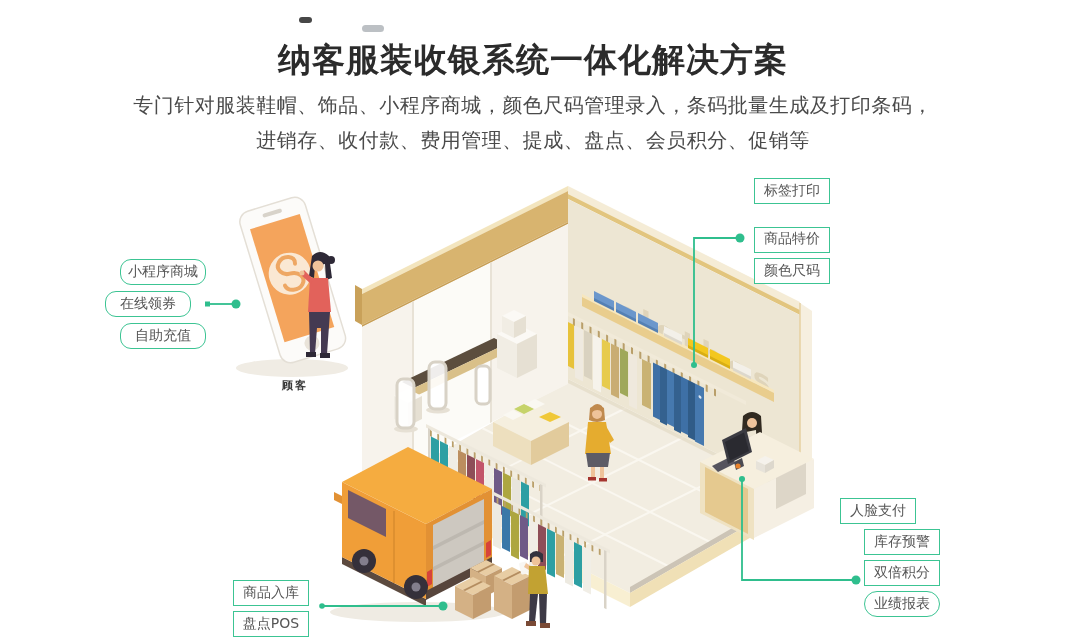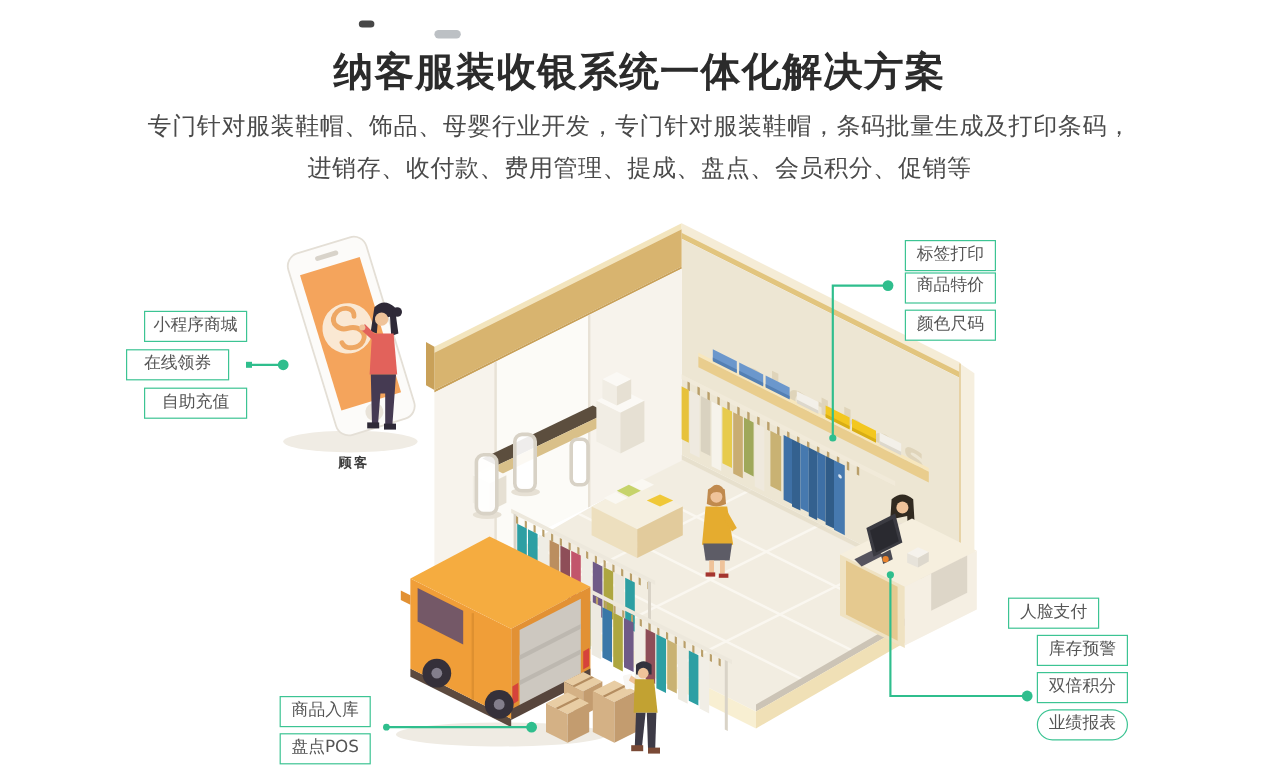--- a/index.html
+++ b/index.html
@@ -7,34 +7,34 @@
         font-family:"DejaVu Sans",sans-serif;margin-top:16px;}
   #scene{position:absolute;left:0;top:0;}
   .hdr-title{position:absolute;left:0;top:22px;width:1066px;text-align:center;
              font-size:33px;font-weight:900;color:#2b2b2b;letter-spacing:1px;}
   .hdr-sub{position:absolute;left:0;width:1066px;text-align:center;
            font-size:20px;color:#4a4a4a;letter-spacing:0.5px;}
   .hdr-sub.l1{top:76px;}
   .hdr-sub.l2{top:111px;}
   .tag{position:absolute;background:#ffffff;border:1px solid #3cc493;color:#555555;
        font-size:14px;text-align:center;padding:3px 0 4px 0;box-sizing:border-box;line-height:17px;}
-  .w86{width:86px;} .w76{width:76px;}
+  .w86{width:86px;border-radius:11px;} .w76{width:76px;}
   .caption{position:absolute;font-size:11px;font-weight:bold;color:#3a3a3a;letter-spacing:2px;}
   .mark{position:absolute;border-radius:4px;}
 </style>
 </head>
 <body>
 
 <div id="page">
 
   <div class="mark" style="left:299px;top:1px;width:13px;height:6px;background:#474747;"></div>
   <div class="mark" style="left:362px;top:9px;width:22px;height:7px;background:#bcc0c4;"></div>
 
   <div class="hdr-title">纳客服装收银系统一体化解决方案</div>
-  <div class="hdr-sub l1">专门针对服装鞋帽、饰品、母婴行业开发，专门针对服装鞋帽，条码批量生成及打印条码，</div>
+  <div class="hdr-sub l1">专门针对服装鞋帽、饰品、小程序商城，颜色尺码管理录入，条码批量生成及打印条码，</div>
   <div class="hdr-sub l2">进销存、收付款、费用管理、提成、盘点、会员积分、促销等</div>
 
   <svg id="scene" width="1066" height="641" viewBox="0 0 1066 641">
     <defs>
       <clipPath id="floorClip">
           <path d="M568,363 L800,479 L630,577 L398,461 Z"></path>
         </clipPath>
     </defs>
 
     <g>
@@ -319,21 +319,21 @@
       <circle cx="443" cy="590" r="4.5" stroke="none"></circle>
     </g>
   </svg>
 
   <div class="tag w86" style="left:120px;top:243px;">小程序商城</div>
   <div class="tag w86" style="left:105px;top:275px;">在线领券</div>
   <div class="tag w86" style="left:120px;top:307px;">自助充值</div>
 
   <div class="caption" style="left:260px;top:362px;width:70px;text-align:center;">顾客</div>
 
-  <div class="tag w76" style="left:754px;top:184px;">标签打印</div>
+  <div class="tag w76" style="left:754px;top:162px;">标签打印</div>
   <div class="tag w76" style="left:754px;top:211px;font-family:Liberation Mono, monospace;">商品特价</div>
   <div class="tag w76" style="left:754px;top:242px;">颜色尺码</div>
 
   <div class="tag w76" style="left:840px;top:482px;">人脸支付</div>
   <div class="tag w76" style="left:864px;top:513px;">库存预警</div>
   <div class="tag w76" style="left:864px;top:544px;">双倍积分</div>
   <div class="tag w76" style="left:864px;top:575px;border-radius:13px;">业绩报表</div>
 
   <div class="tag w76" style="left:233px;top:564px;">商品入库</div>
   <div class="tag w76" style="left:233px;top:595px;">盘点POS</div>

